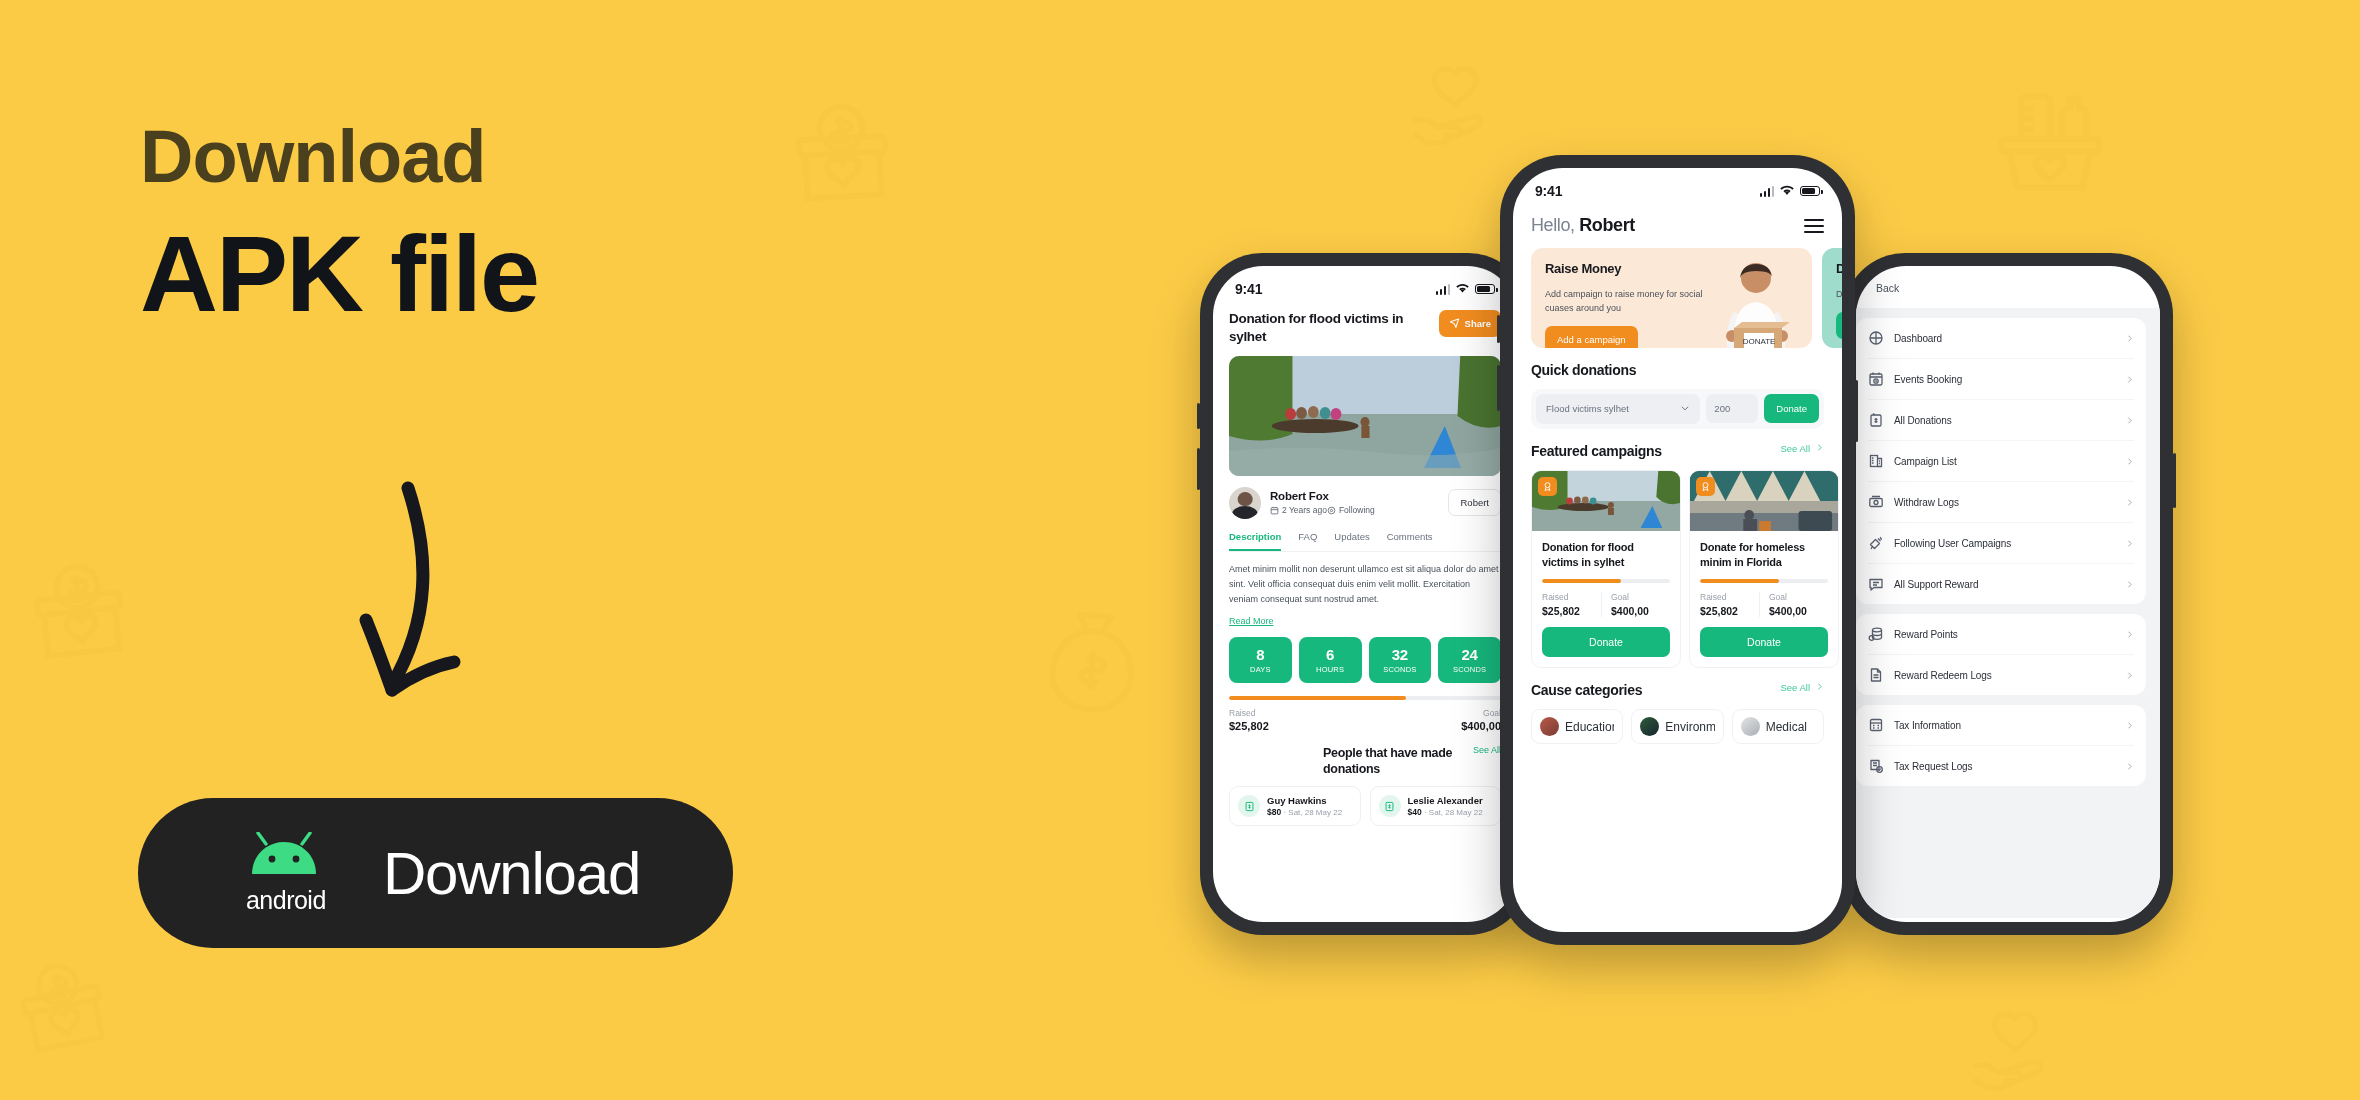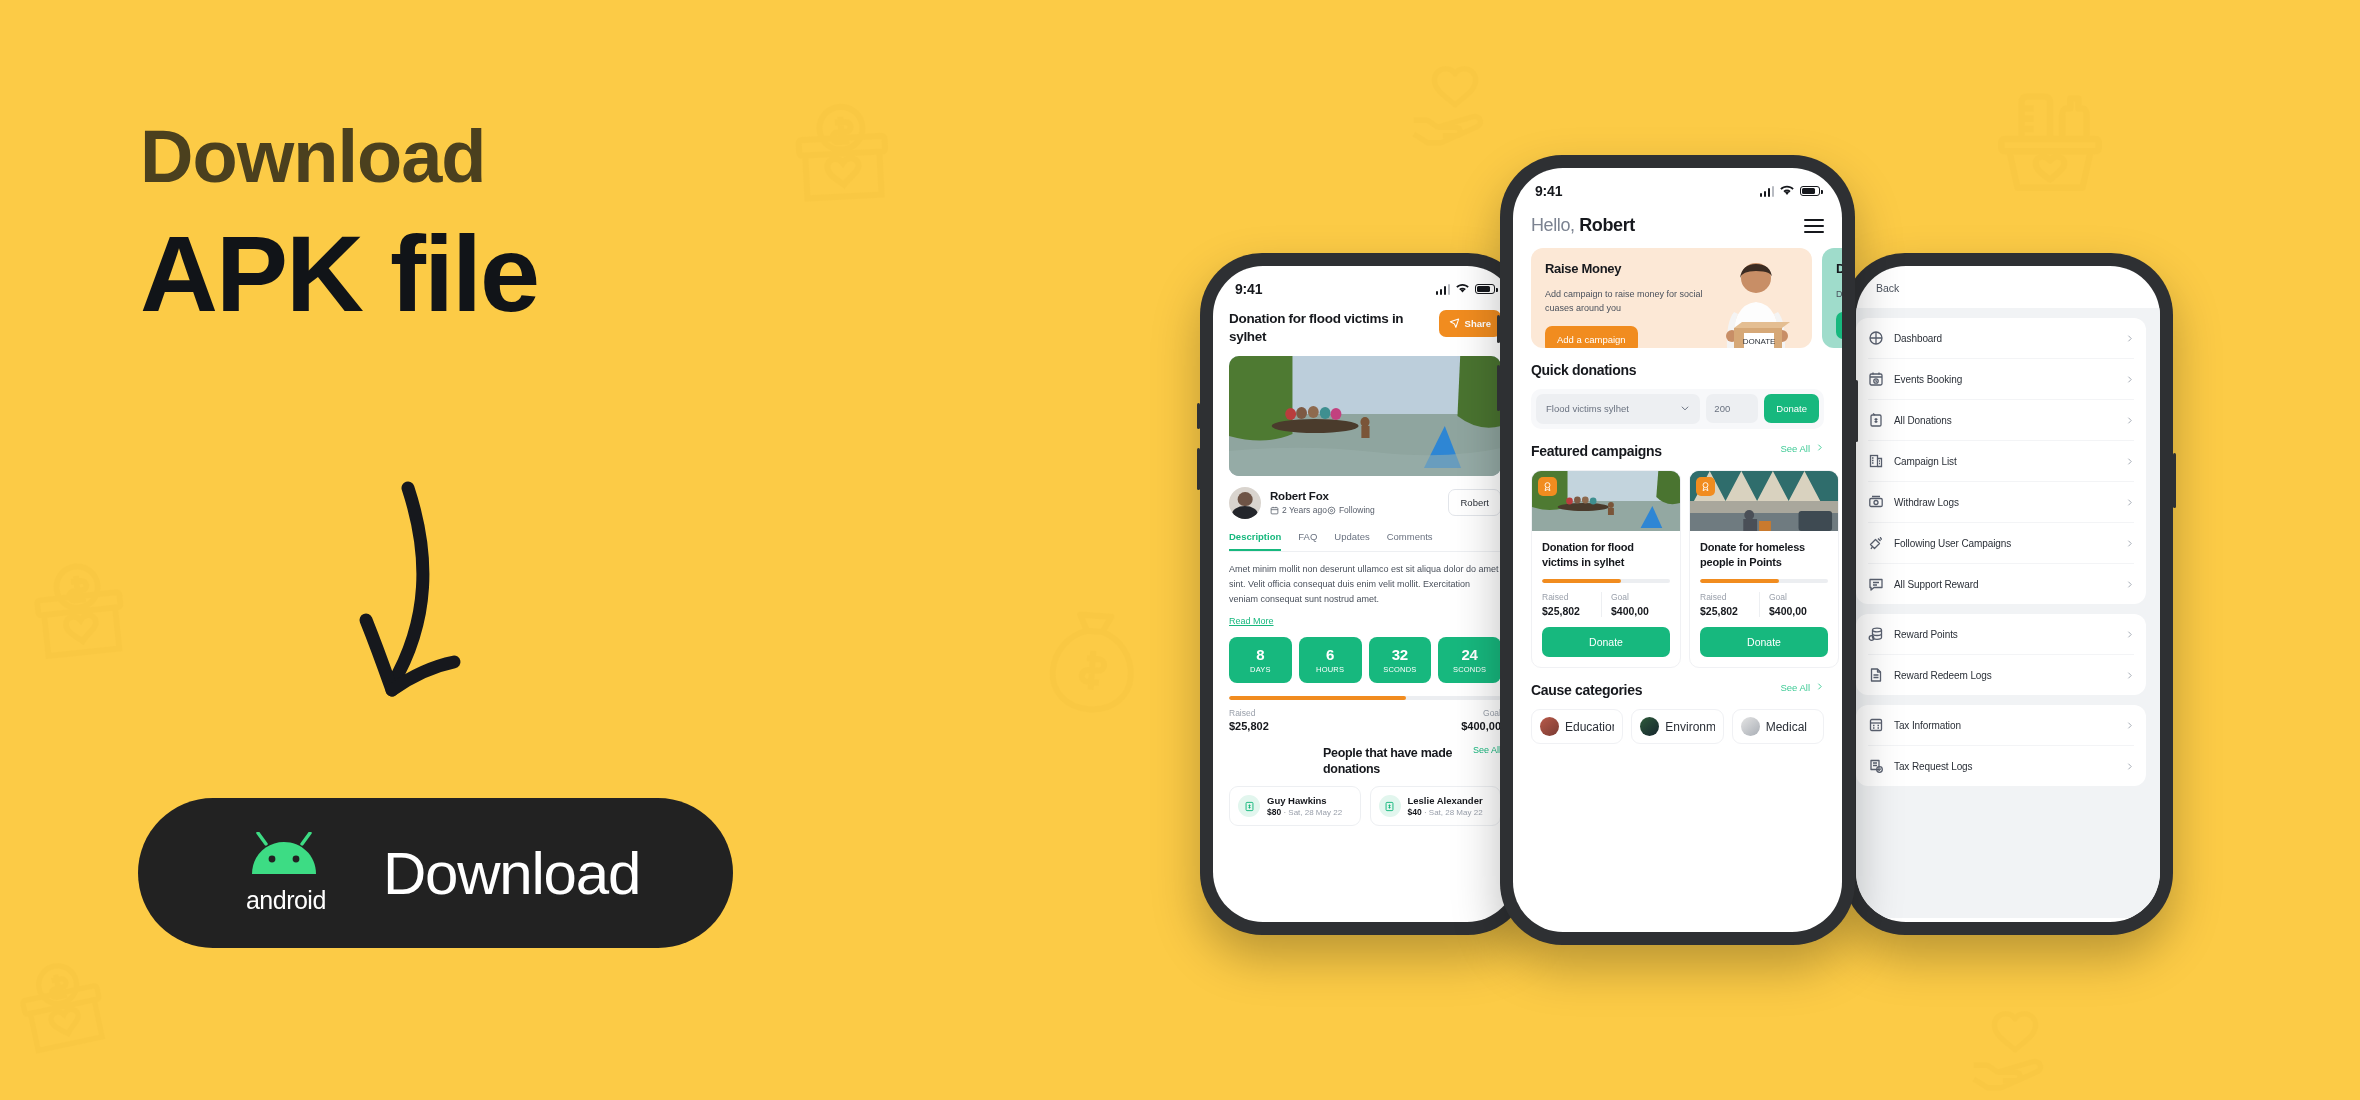--- a/index.html
+++ b/index.html
@@ -749,21 +749,21 @@
               <rect x="110" y="40" width="34" height="20" rx="3" fill="#3E4A52"></rect>
             </svg>
             <span class="badge">
               <svg width="11" height="11" viewBox="0 0 16 16" fill="none" stroke="#fff" stroke-width="1.3">
                   <circle cx="8" cy="6" r="3.6"></circle>
                   <path d="M5.6 9.2L4.5 14l3.5-1.8L11.5 14l-1.1-4.8"></path>
                 </svg>
             </span>
           </div>
           <div class="camp-body">
-            <div class="camp-t">Donate for homeless people in Points</div>
+            <div class="camp-t">Donate for homeless minim in Florida</div>
             <div class="camp-prog">
                 <i class="cprog" style="width: 62%;"></i>
               </div>
             <div class="camp-figs">
               <div class="camp-fig">
                 <div class="cf-lab">Raised</div>
                 <div class="cf-val">$25,802</div>
               </div>
               <div class="camp-fig">
                 <div class="cf-lab">Goal</div>

